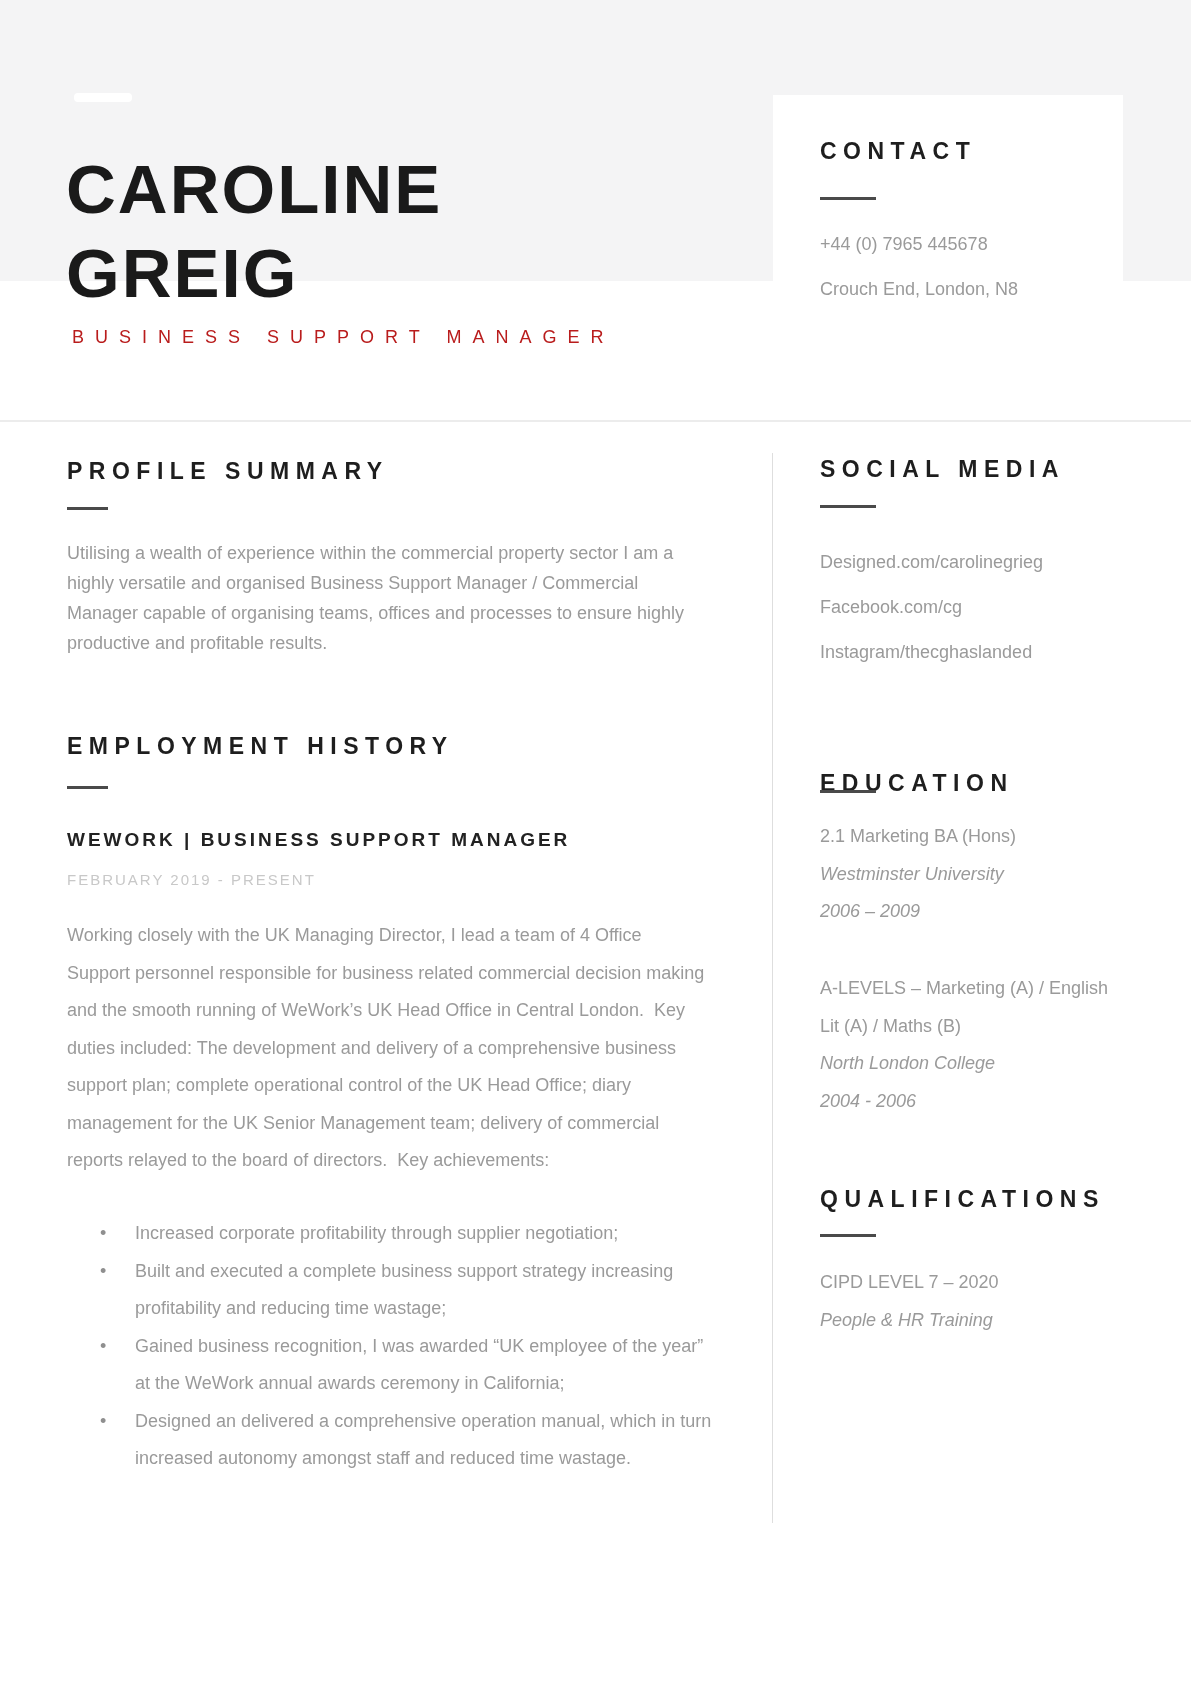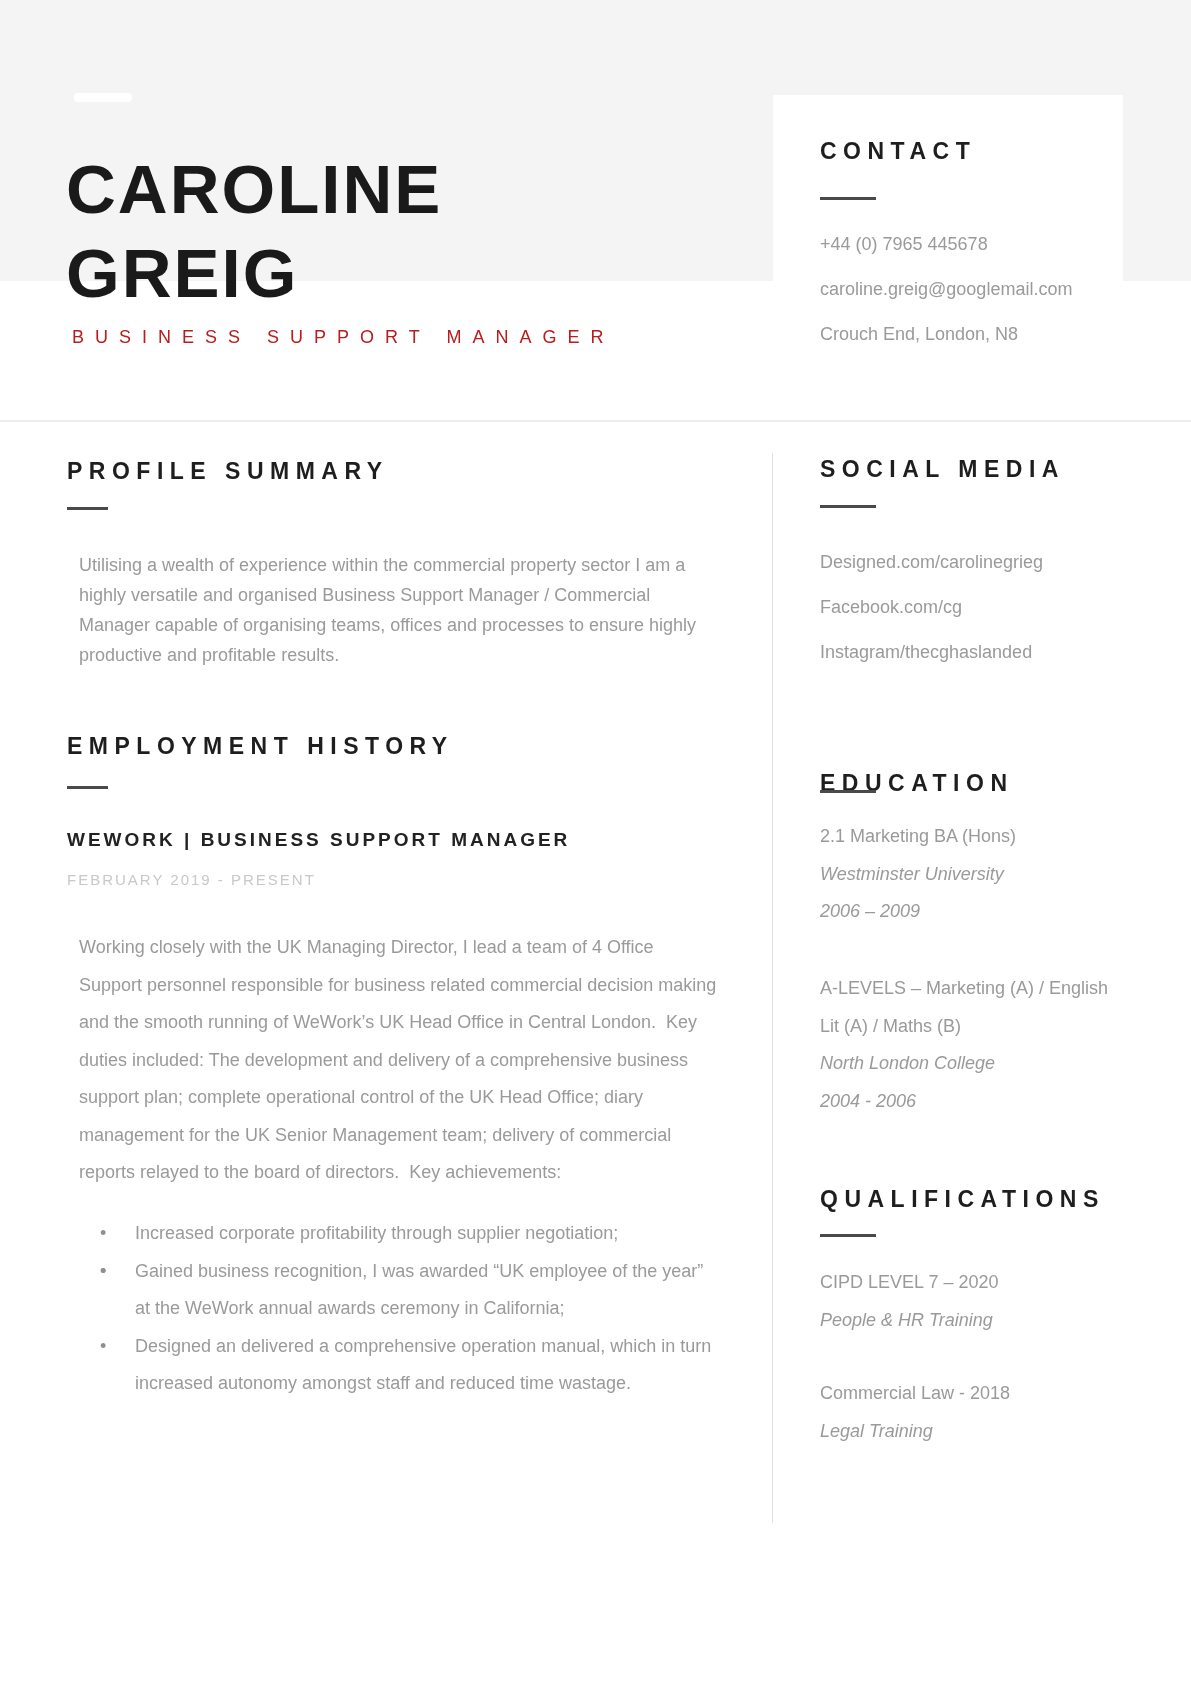--- a/index.html
+++ b/index.html
@@ -30,21 +30,21 @@
   .section-heading{
     position:absolute;margin:0;
     font-size:23px;font-weight:bold;letter-spacing:6.5px;color:#1e1e1e;
     white-space:nowrap;
   }
   .dash{position:absolute;height:3px;background:#4a4a4a;}
   .dash.left{width:41px;}
   .dash.side{width:56px;}
 
   .body-text{color:#9a9a9a;font-size:18px;}
-  .para{position:absolute;margin:12px;white-space:pre-wrap;}
+  .para{position:absolute;margin:0;white-space:pre-wrap;}
   .profile-para{left:67px;top:538px;width:645px;line-height:30px;}
   .job-para{left:67px;top:917px;width:640px;line-height:37.5px;}
 
   .job-role{
     position:absolute;left:67px;top:829px;margin:0;
     font-size:19px;font-weight:bold;letter-spacing:3px;color:#222222;white-space:nowrap;
   }
   .job-period{
     position:absolute;left:67px;top:871px;
     font-size:15px;letter-spacing:2px;color:#c8c8c8;white-space:nowrap;
@@ -76,21 +76,20 @@
   <div class="white-dash"></div>
   <div class="v-divider"></div>
 
   <h1 class="name"><span>CAROLINE</span><br><span>GREIG</span></h1>
   <div class="subtitle">BUSINESS SUPPORT MANAGER</div>
 
   <h2 class="section-heading" style="left:820px;top:138px;text-align:center;">CONTACT</h2>
   <div class="dash side" style="left:820px;top:197px;"></div>
   <div class="side-list body-text" style="top:222px;">
     <div class="nowrap">+44 (0) 7965 445678</div>
-    <div class="nowrap">caroline.greig@googlemail.com</div>
     <div class="nowrap">Crouch End, London, N8</div>
   </div>
 
   <h2 class="section-heading" style="left:67px;top:458px;">PROFILE SUMMARY</h2>
   <div class="dash left" style="left:67px;top:507px;"></div>
   <p class="para profile-para body-text">Utilising a wealth of experience within the commercial property sector I am a highly versatile and organised Business Support Manager / Commercial Manager capable of organising teams, offices and processes to ensure highly productive and profitable results.</p>
 
   <h2 class="section-heading" style="left:820px;top:456px;">SOCIAL MEDIA</h2>
   <div class="dash side" style="left:820px;top:505px;"></div>
   <div class="side-list body-text" style="top:540px;">
@@ -99,21 +98,21 @@
     <div class="nowrap">Instagram/thecghaslanded</div>
   </div>
 
   <h2 class="section-heading" style="left:67px;top:733px;">EMPLOYMENT HISTORY</h2>
   <div class="dash left" style="left:67px;top:786px;"></div>
   <h3 class="job-role">WEWORK | BUSINESS SUPPORT MANAGER</h3>
   <div class="job-period">FEBRUARY 2019 - PRESENT</div>
   <p class="para job-para body-text">Working closely with the UK Managing Director, I lead a team of 4 Office Support personnel responsible for business related commercial decision making and the smooth running of WeWork’s UK Head Office in Central London.  Key duties included: The development and delivery of a comprehensive business support plan; complete operational control of the UK Head Office; diary management for the UK Senior Management team; delivery of commercial reports relayed to the board of directors.  Key achievements:</p>
   <ul class="achievements body-text">
     <li><span class="bullet-dot">•</span><span>Increased corporate profitability through supplier negotiation;</span></li>
-    <li><span class="bullet-dot">•</span></li>
+    <li><span class="bullet-dot">•</span><span>Built and executed a complete business support strategy increasing profitability and reducing time wastage;</span></li>
     <li><span class="bullet-dot">•</span><span>Gained business recognition, I was awarded “UK employee of the year” at the WeWork annual awards ceremony in California;</span></li>
     <li><span class="bullet-dot">•</span><span>Designed an delivered a comprehensive operation manual, which in turn increased autonomy amongst staff and reduced time wastage.</span></li>
   </ul>
 
   <h2 class="section-heading" style="left:820px;top:741px;margin-top:29px;">EDUCATION</h2>
   <div class="dash side" style="left:820px;top:790px;"></div>
   <div class="side-group body-text" style="top:818px;">
     <div>2.1 Marketing BA (Hons)</div>
     <div class="italic">Westminster University</div>
     <div class="italic">2006 – 2009</div>
@@ -123,18 +122,14 @@
     <div class="italic">North London College</div>
     <div class="italic">2004 - 2006</div>
   </div>
 
   <h2 class="section-heading" style="left:820px;top:1186px;">QUALIFICATIONS</h2>
   <div class="dash side" style="left:820px;top:1234px;"></div>
   <div class="side-group body-text" style="top:1264px;">
     <div class="nowrap">CIPD LEVEL 7 – 2020</div>
     <div class="italic nowrap">People &amp; HR Training</div>
   </div>
-  <div class="side-group body-text" style="top:1375px;">
-    <div class="nowrap">Commercial Law - 2018</div>
-    <div class="italic nowrap">Legal Training</div>
-  </div>
 
 </div>
 
 </body></html>

